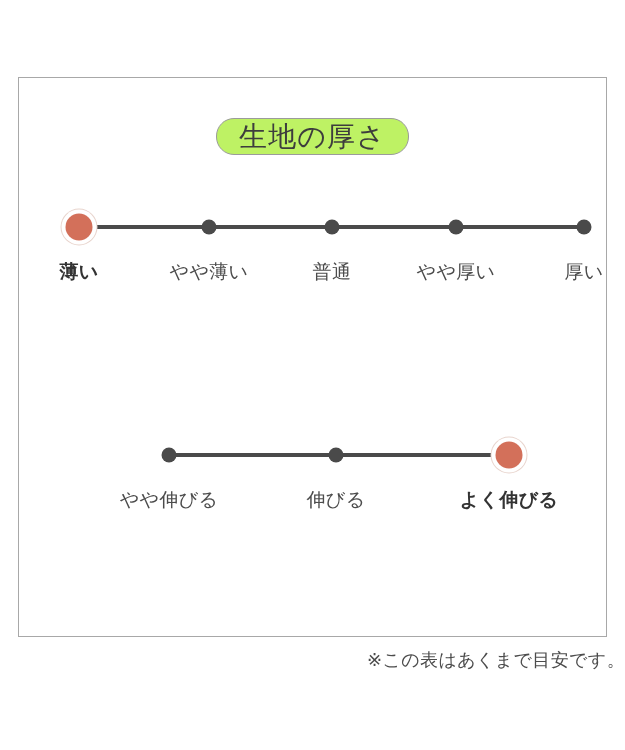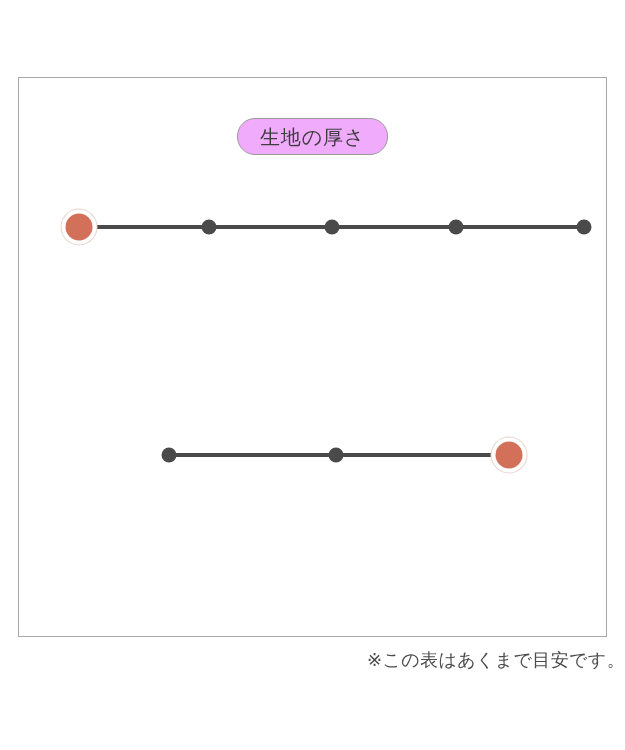--- a/index.html
+++ b/index.html
@@ -44,25 +44,25 @@
     align-items: center;
   }
   .pill {
     display: inline-flex;
     align-items: center;
     justify-content: center;
     height: 35px;
     padding: 0 22px;
     border: 1px solid #9b9b9b;
     border-radius: 18px;
-    font-size: 20px;
+    font-size: 28px;
     line-height: 1;
     letter-spacing: 0.04em;
     color: #3d3d3d;
-    background: #f0abfc;
+    background: #bef264;
     white-space: nowrap;
   }
 
   
   .scale {
     position: relative;
     margin-top: 52px;
     height: 40px;
   }
   .scale-track {
@@ -151,35 +151,47 @@
         <span class="dot"></span>
       </div>
       <div class="node" style="left:437px;">
         <span class="dot"></span>
       </div>
       <div class="node" style="left:565px;">
         <span class="dot"></span>
       </div>
     </div>
 
+    <div class="labels">
+      <span class="label is-selected" style="left:60px;">薄い</span>
+      <span class="label" style="left:190px;">やや薄い</span>
+      <span class="label" style="left:313px;">普通</span>
+      <span class="label" style="left:437px;">やや厚い</span>
+      <span class="label" style="left:565px;">厚い</span>
+    </div>
   </div>
 
   <div class="section section--stretch">
 
     <div class="scale">
       <div class="scale-track" style="left:150px; width:340px;"></div>
 
       <div class="node" style="left:150px;">
         <span class="dot"></span>
       </div>
       <div class="node" style="left:317px;">
         <span class="dot"></span>
       </div>
       <div class="node is-selected" style="left:490px;">
         <span class="dot"></span>
       </div>
     </div>
 
+    <div class="labels">
+      <span class="label" style="left:150px;">やや伸びる</span>
+      <span class="label" style="left:317px;">伸びる</span>
+      <span class="label is-selected" style="left:490px;">よく伸びる</span>
+    </div>
   </div>
 
 </div>
 
 <div class="footnote">※この表はあくまで目安です。</div>
 
 </body></html>

